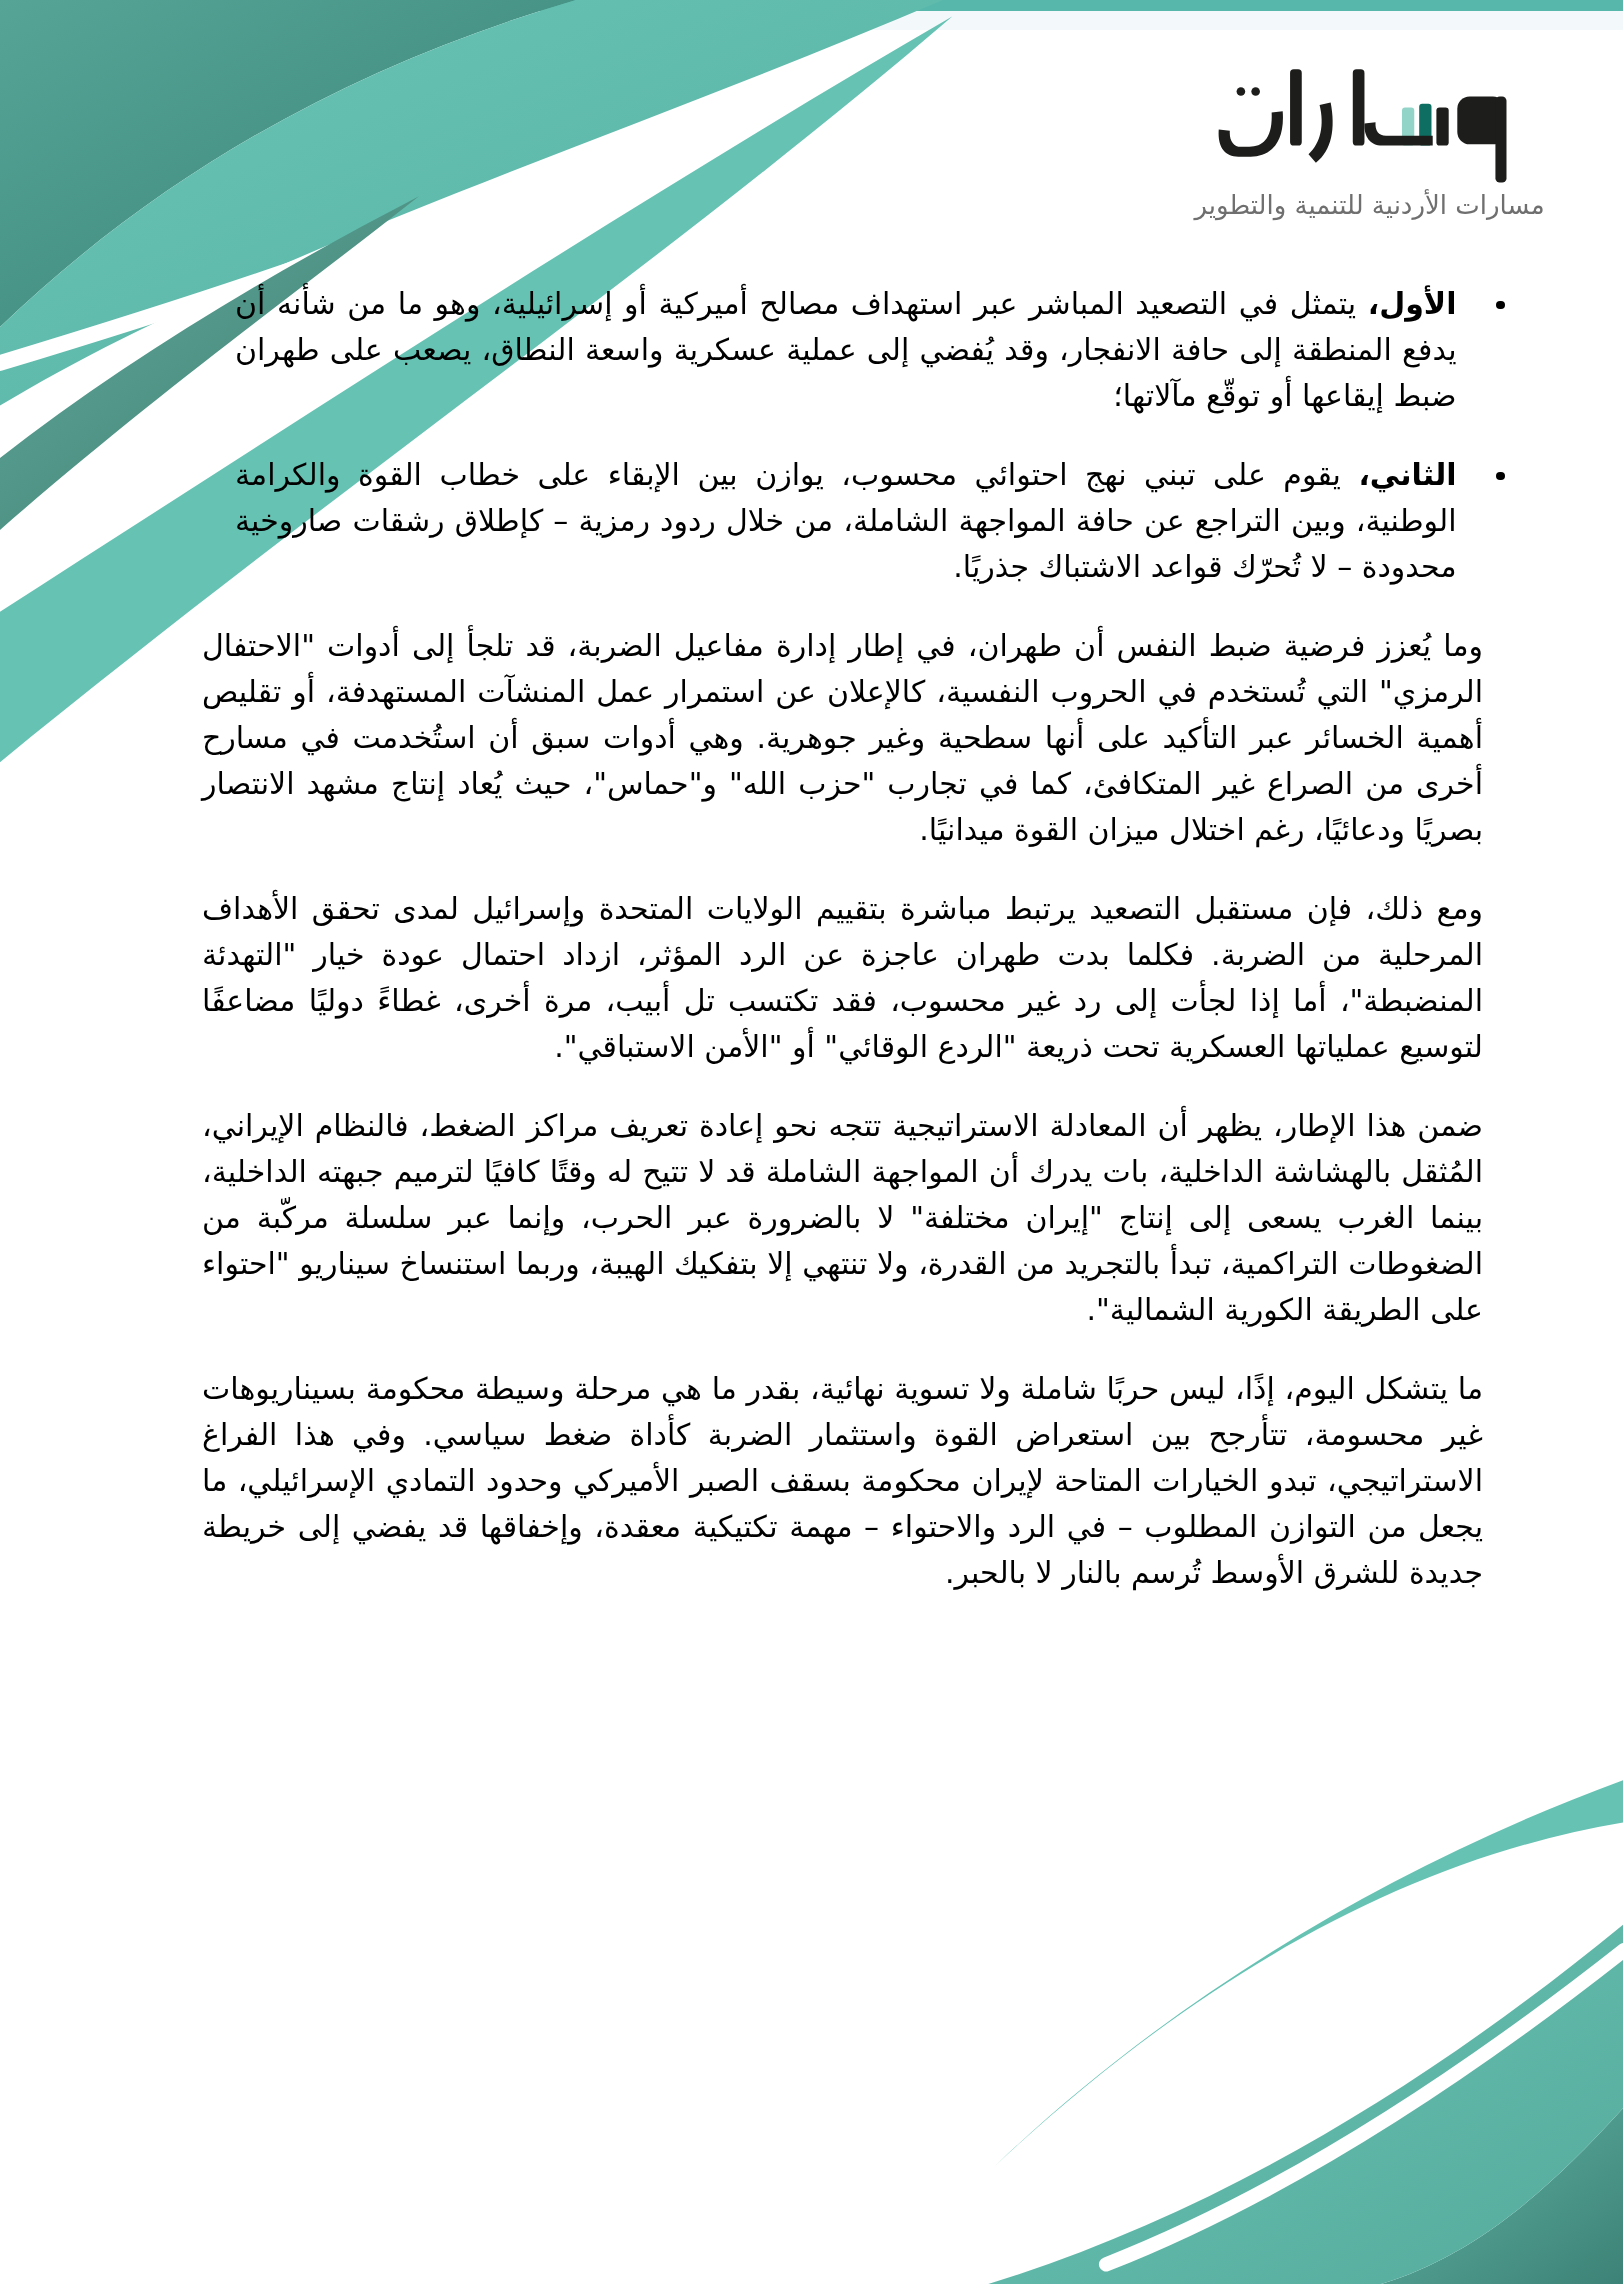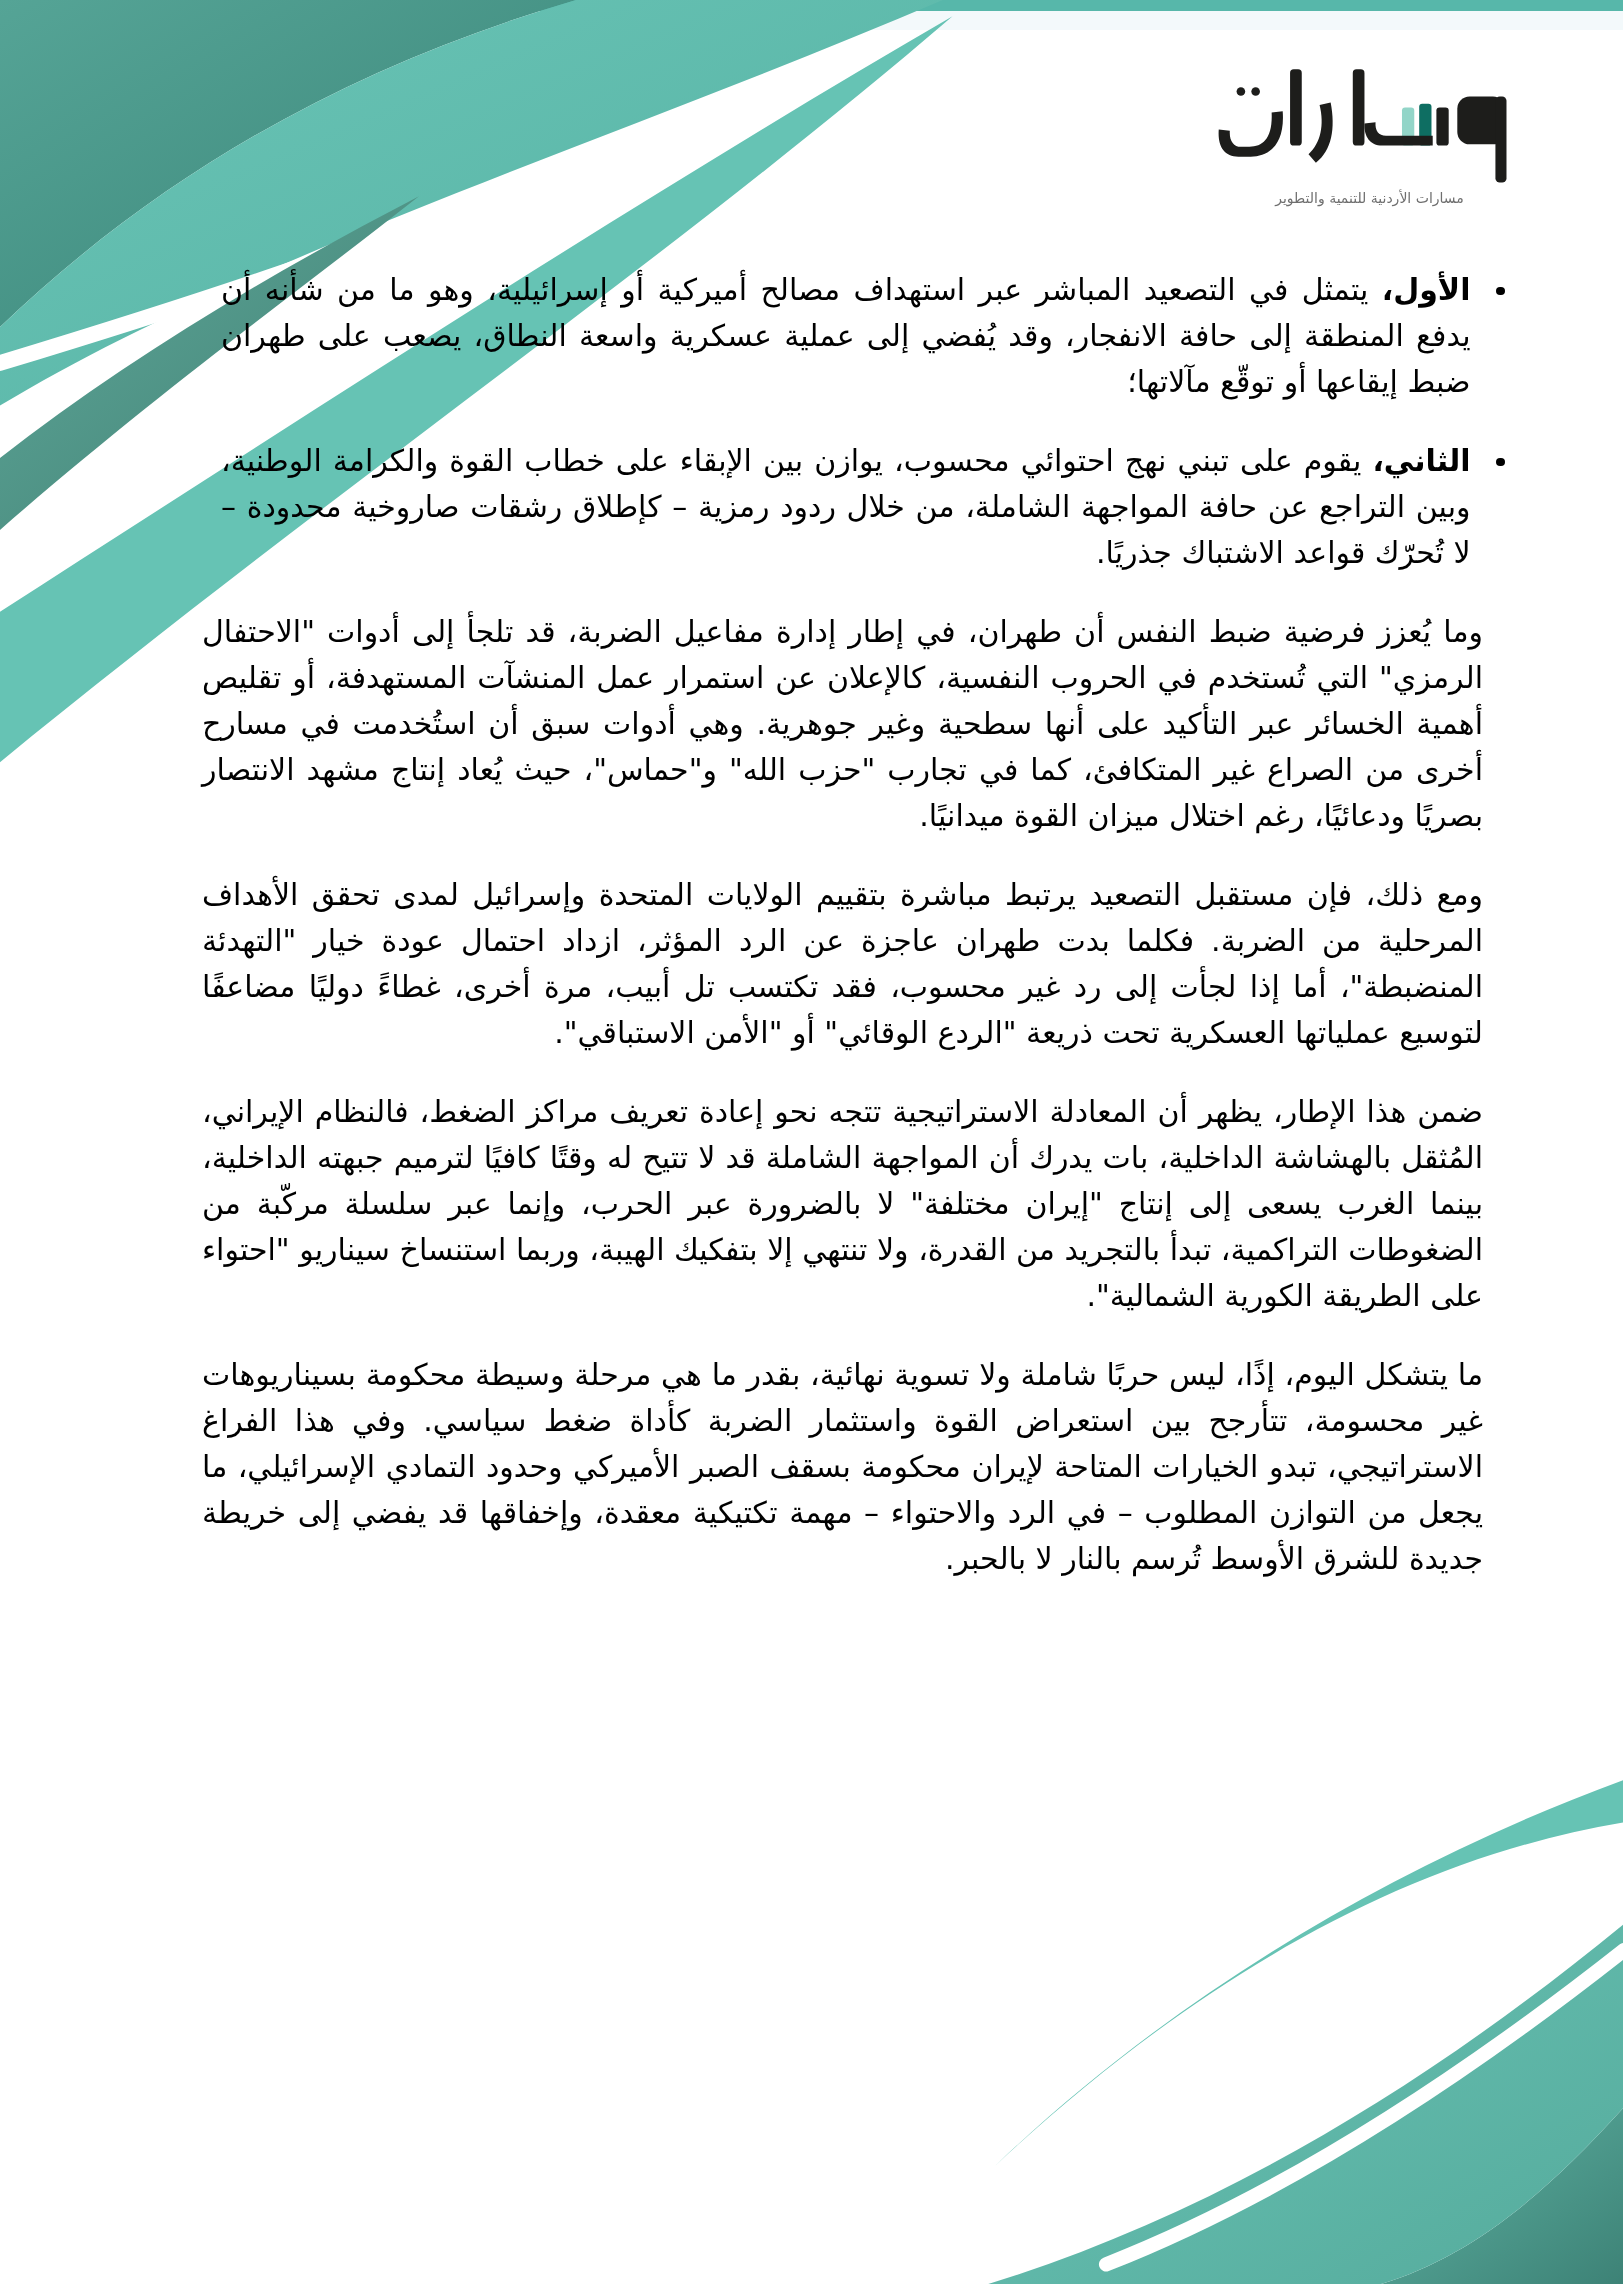--- a/index.html
+++ b/index.html
@@ -15,31 +15,31 @@
   
   .deco-tl{position:absolute;top:0;left:0;width:982px;height:1014px;z-index:2;}
   .deco-br{position:absolute;left:949px;top:1734px;width:675px;height:550px;z-index:2;}
   
   .logo{
     position:absolute;top:30px;right:77px;width:353px;z-index:5;
     display:flex;flex-direction:column;align-items:center;
   }
   .wordmark{width:308px;height:166px;display:block;}
   .tagline{
-    margin-top:-6.5px;font-size:14px;color:#6f6f6f;letter-spacing:0;
+    margin-top:-6.5px;font-size:26px;color:#6f6f6f;letter-spacing:0;
     text-align:center;white-space:nowrap;
   }
   
   .content{
     position:absolute;top:263px;right:140px;left:198px;z-index:4;
     font-size:30px;line-height:46px;color:#000;
     text-align:justify;
   }
   .bullet{position:relative;margin:0 8.5px 33px 19px;}
-  .bullet .btext{margin:4px;}
+  .bullet .btext{margin:18px;}
   .dot{
     position:absolute;right:-30px;top:19.6px;width:8.5px;height:8.5px;
     background:#000;border-radius:50%;
   }
   .lead{font-weight:bold;}
   .para{margin:0 0 33px 4px;}
 </style>
 </head>
 <body>
 

